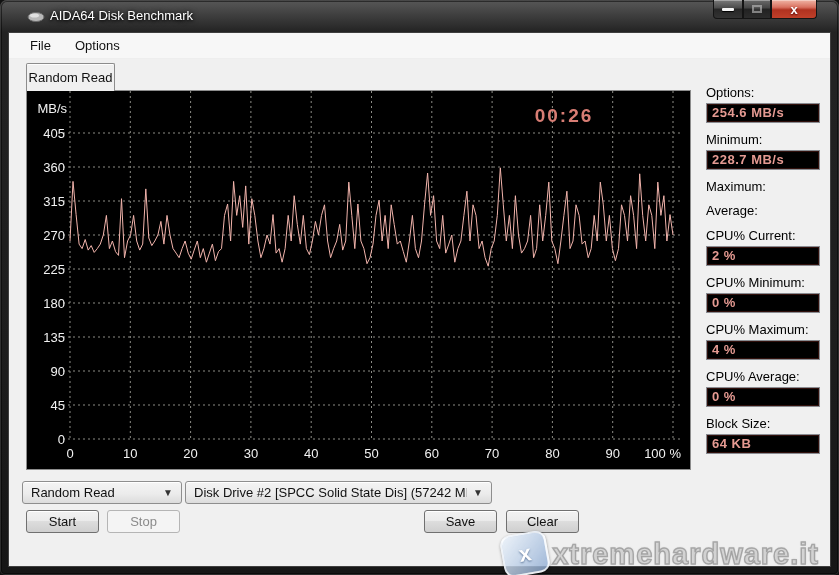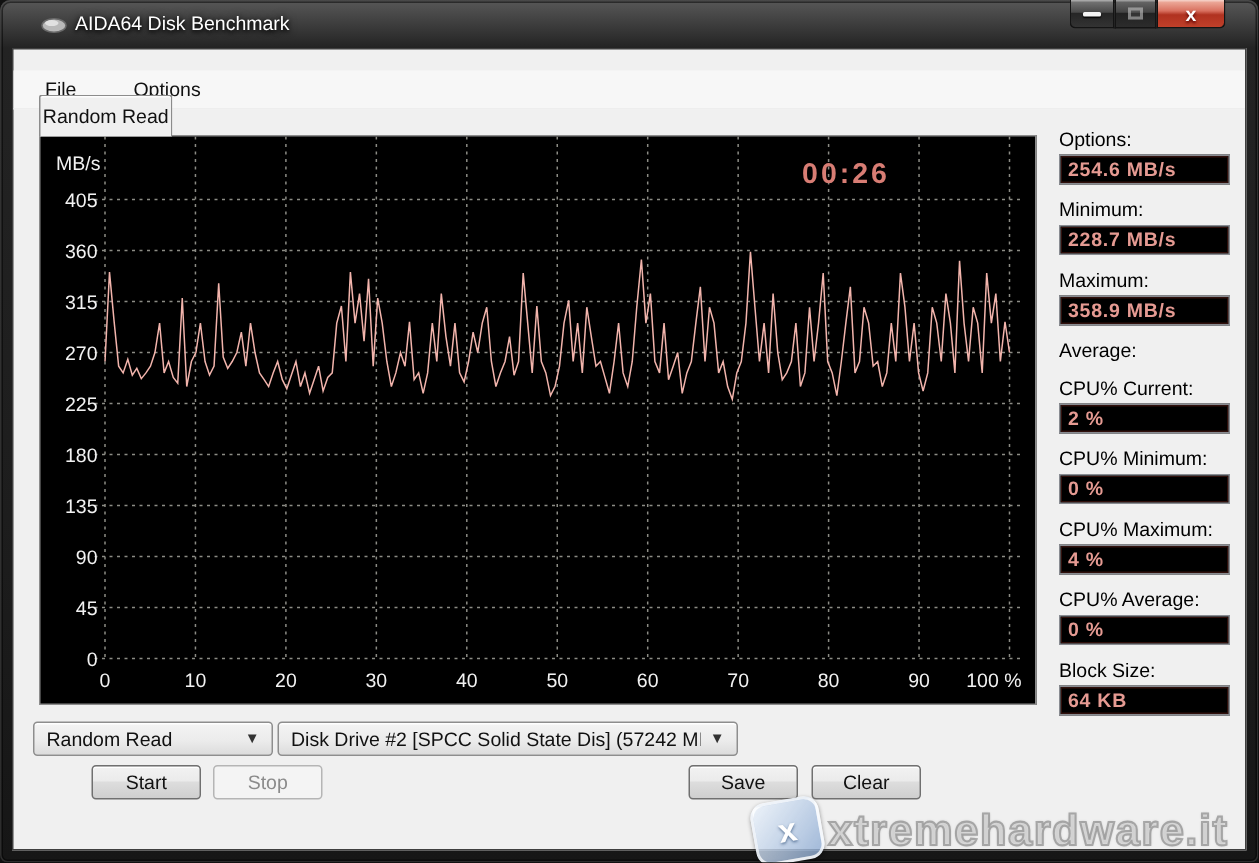--- a/index.html
+++ b/index.html
@@ -16,22 +16,22 @@
   .wbtn{height:19px;border:1px solid #141414;border-top:none;display:flex;align-items:center;justify-content:center;
     box-shadow:inset 0 1px 0 rgba(255,255,255,.35);}
   .wbtn.min{width:30px;border-radius:0 0 0 4px;background:linear-gradient(#7a7a7a,#4a4a4a 45%,#262626 50%,#333);}
   .wbtn.max{width:28px;background:linear-gradient(#6a6a6a,#444 45%,#222 50%,#2c2c2c);}
   .wbtn.close{width:46px;border-radius:0 0 4px 0;background:linear-gradient(#f0b4a4,#d97160 40%,#b03220 55%,#c0402a);}
   .glyph-min{width:12px;height:3px;background:#f4f4f4;border-radius:1px;box-shadow:0 1px 1px #000;}
   .glyph-max{width:10px;height:8px;border:2px solid #cfcfcf;opacity:.55;background:rgba(255,255,255,.15);}
   .glyph-close{color:#fff;font-size:13px;font-weight:bold;text-shadow:0 1px 2px #500;line-height:1;}
   
   .client{position:absolute;left:8px;top:32px;width:823px;height:535px;background:#f0f0f0;border:1px solid #3f3f3f;}
-  .menubar{position:absolute;left:0;top:14px;width:100%;height:26px;background:#f7f7f7;border-bottom:1px solid #eee;
-    display:flex;align-items:center;padding-left:12px;gap:20px;}
+  .menubar{position:absolute;left:0;top:0;width:100%;height:26px;background:#f7f7f7;border-bottom:1px solid #eee;
+    display:flex;align-items:center;padding-left:12px;gap:6px;}
   .menu-item{font-size:13px;color:#111;padding:3px 9px;cursor:default;}
   
   .tab{position:absolute;left:17px;top:30px;width:89px;height:28px;background:#f0f0f0;
     border:1px solid #8c8c8c;border-bottom:none;border-radius:2px 2px 0 0;z-index:3;
     display:flex;align-items:center;justify-content:center;font-size:13px;color:#111;
     box-shadow:inset 0 1px 0 #fdfdfd;}
   
   .chart-panel{position:absolute;left:17px;top:57px;width:665px;height:380px;background:#000;border:1px solid #8c8c8c;z-index:2;}
   .chart-panel svg{display:block;}
   
@@ -44,21 +44,21 @@
   
   .combo{position:absolute;height:23px;border:1px solid #8e8e8e;border-radius:3px;
     background:linear-gradient(#f4f4f4,#ececec 55%,#dcdcdc);font-size:13px;color:#111;
     display:flex;align-items:center;padding:0 8px;box-shadow:inset 0 1px 0 #fff;}
   .combo .combo-text{flex:1;white-space:nowrap;overflow:hidden;}
   .combo .arrow{color:#333;font-size:10px;margin-left:6px;}
   .combo.type{left:13px;top:448px;width:160px;}
   .combo.drive{left:176px;top:448px;width:307px;}
   .btn{position:absolute;top:477px;height:23px;border:1px solid #707070;border-radius:3px;font-size:13px;color:#111;
     background:linear-gradient(#f2f2f2,#ebebeb 45%,#dddddd 50%,#cfcfcf);
-    display:flex;align-items:center;justify-content:center;box-shadow:inset 0 1px 0 #fff;margin-left:35px;}
+    display:flex;align-items:center;justify-content:center;box-shadow:inset 0 1px 0 #fff;}
   .btn.start{left:17px;width:73px;}
   .btn.stop{left:98px;width:73px;color:#8b8b8b;border-color:#b5b5b5;background:#f4f4f4;box-shadow:none;}
   .btn.save{left:415px;width:73px;}
   .btn.clear{left:497px;width:73px;}
   
   .watermark{position:absolute;right:0px;bottom:0px;z-index:9;display:flex;align-items:center;pointer-events:none;}
   .wm-badge{width:46px;height:42px;border-radius:10px;transform:rotate(-10deg);
     background:linear-gradient(135deg,rgba(235,242,250,.85),rgba(140,170,210,.8));
     border:2px solid rgba(255,255,255,.75);box-shadow:0 1px 3px rgba(0,0,0,.4);
     display:flex;align-items:center;justify-content:center;color:#fff;font-weight:bold;font-size:22px;
@@ -153,21 +153,20 @@
       <div class="stat">
         <div class="stat-label">Options:</div>
         <div class="stat-value">254.6 MB/s</div>
       </div>
       <div class="stat">
         <div class="stat-label">Minimum:</div>
         <div class="stat-value">228.7 MB/s</div>
       </div>
       <div class="stat">
         <div class="stat-label">Maximum:</div>
-        <div class="stat-value">358.9 MB/s</div>
       </div>
       <div class="stat">
         <div class="stat-label">Average:</div>
       </div>
       <div class="stat gap-top">
         <div class="stat-label">CPU% Current:</div>
         <div class="stat-value">2 %</div>
       </div>
       <div class="stat">
         <div class="stat-label">CPU% Minimum:</div>

